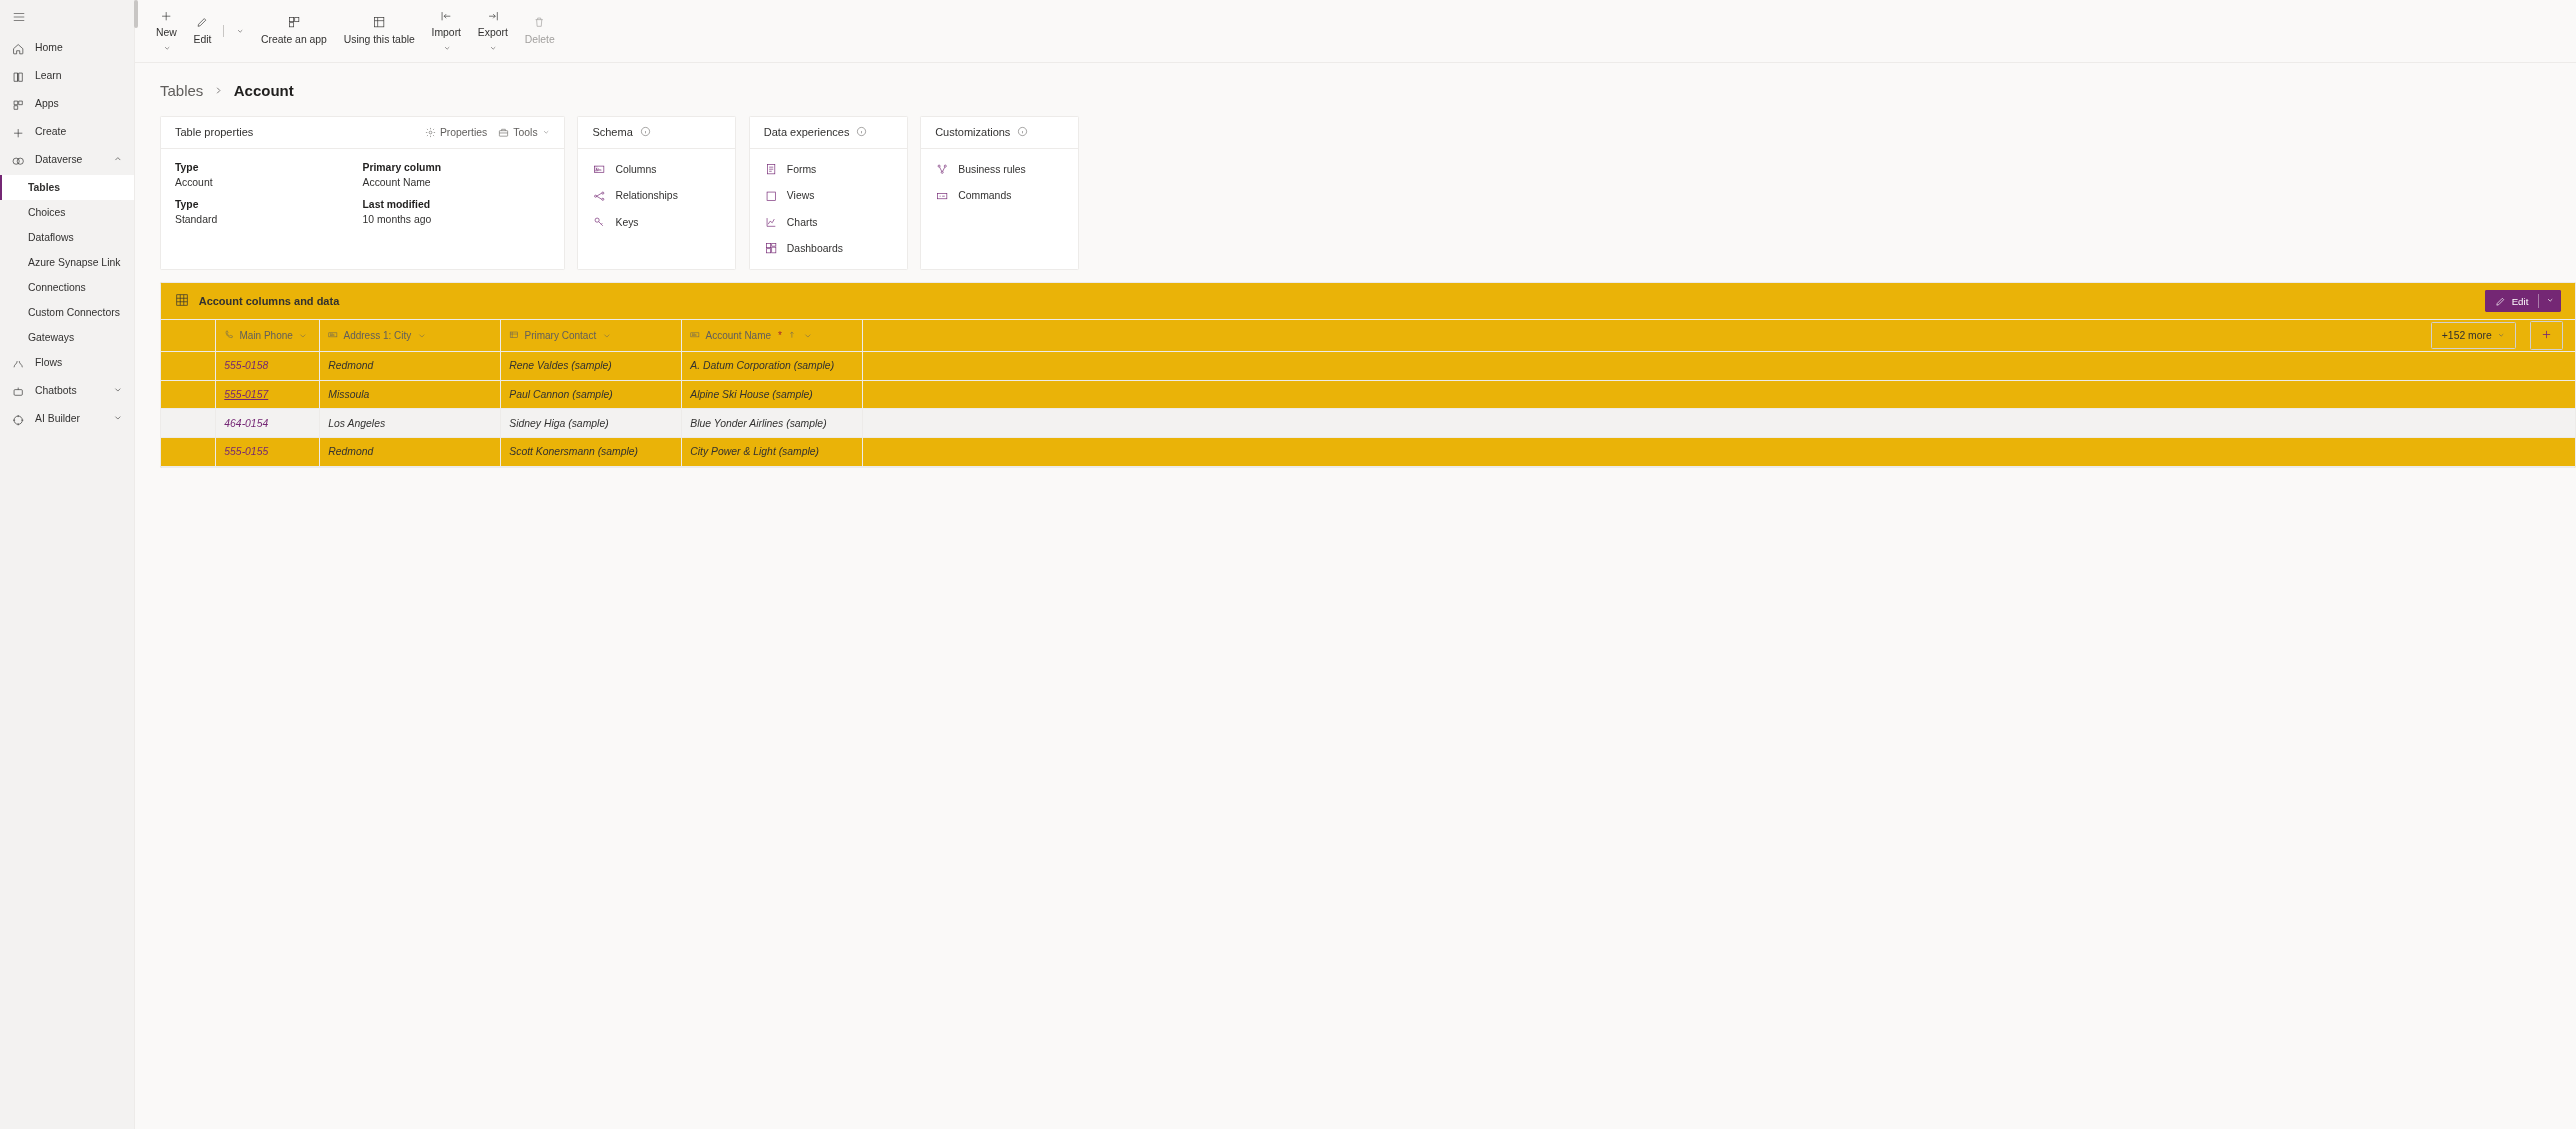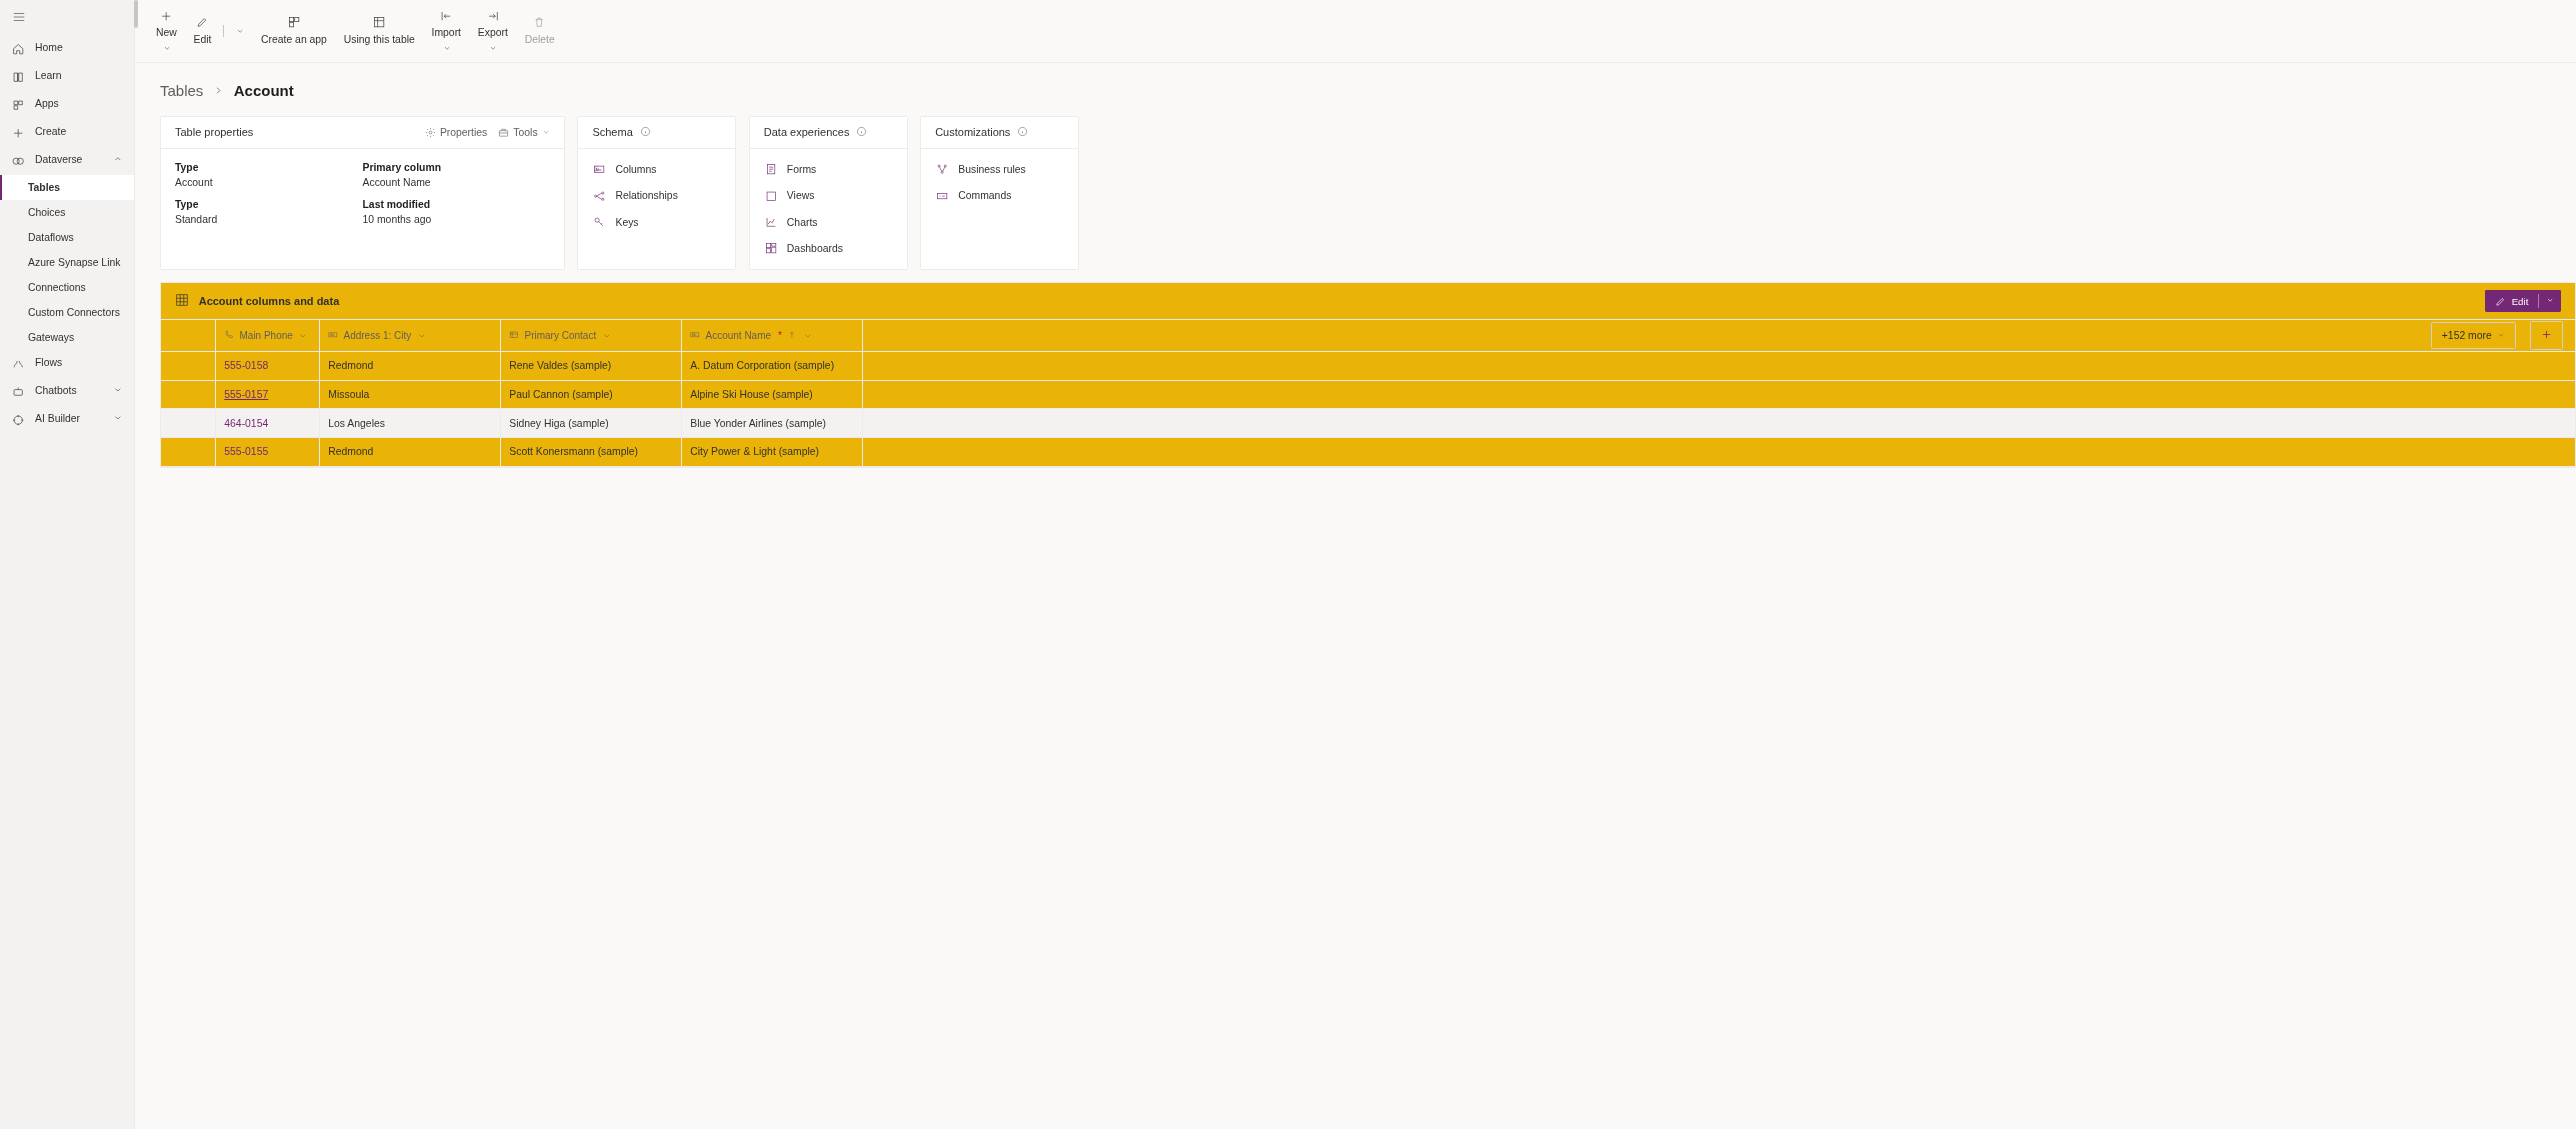--- a/index.html
+++ b/index.html
@@ -166,21 +166,21 @@
   padding:0 12.4px; margin-left:auto;
 }
 .more-pill {
   border:0.7px solid #d2d0ce; border-radius:1.4px; padding:7px 9.7px;
   display:flex; align-items:center; gap:5.5px; font-size:10.4px; cursor:pointer;
 }
 .more-pill svg { width:8.3px;height:8.3px; stroke:#605e5c; fill:none; stroke-width:1.8; }
 .add-col-btn { border:0.7px solid #d2d0ce; border-radius:1.4px; padding:7px 9.7px; cursor:pointer; }
 .add-col-btn svg { width:11px;height:11px; stroke:#742774; fill:none; stroke-width:1.8; }
 
-.data-rows { display:flex; flex-direction:column; }
+.data-rows { display:flex; flex-direction:column;font-style:italic; }
 .data-row { display:flex; border-bottom:0.7px solid #edebe9; }
 .data-row.hover { background:#f3f2f1; }
 .cell {
   padding:8.3px 8.3px; font-size:10.4px; border-right:0.7px solid #edebe9;
 }
 .cell.gutter { width:55px; }
 .cell.phone { width:104px; }
 .cell.city { width:181px; }
 .cell.contact { width:181px; }
 .cell.name { width:181px; }

